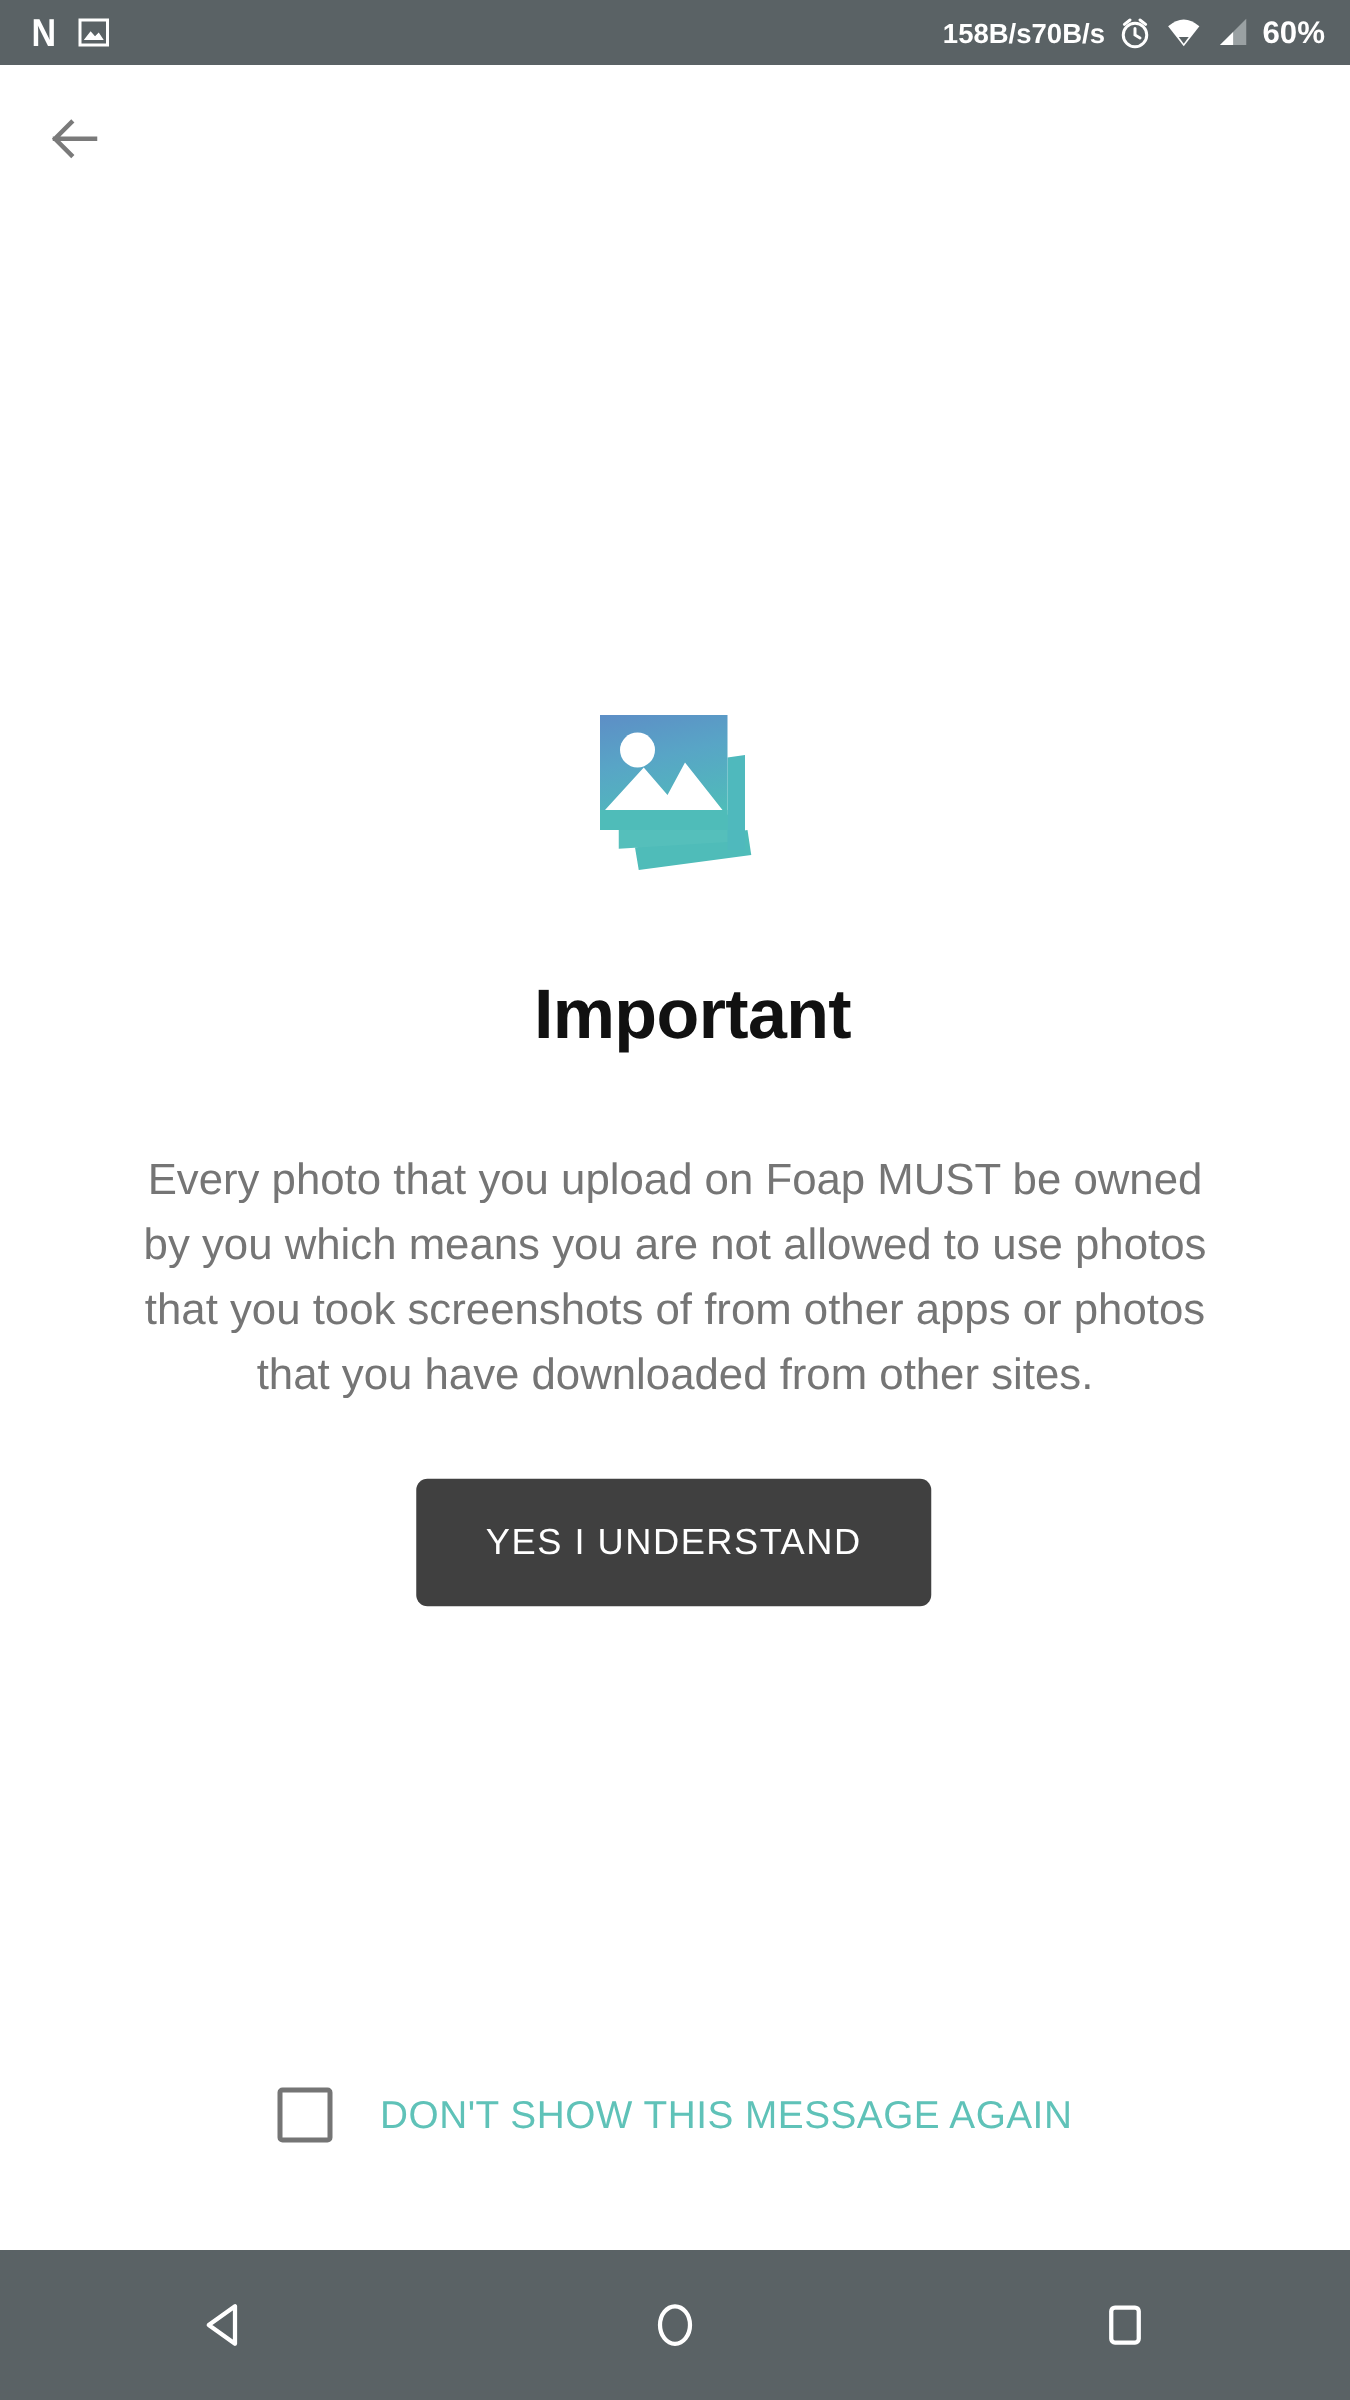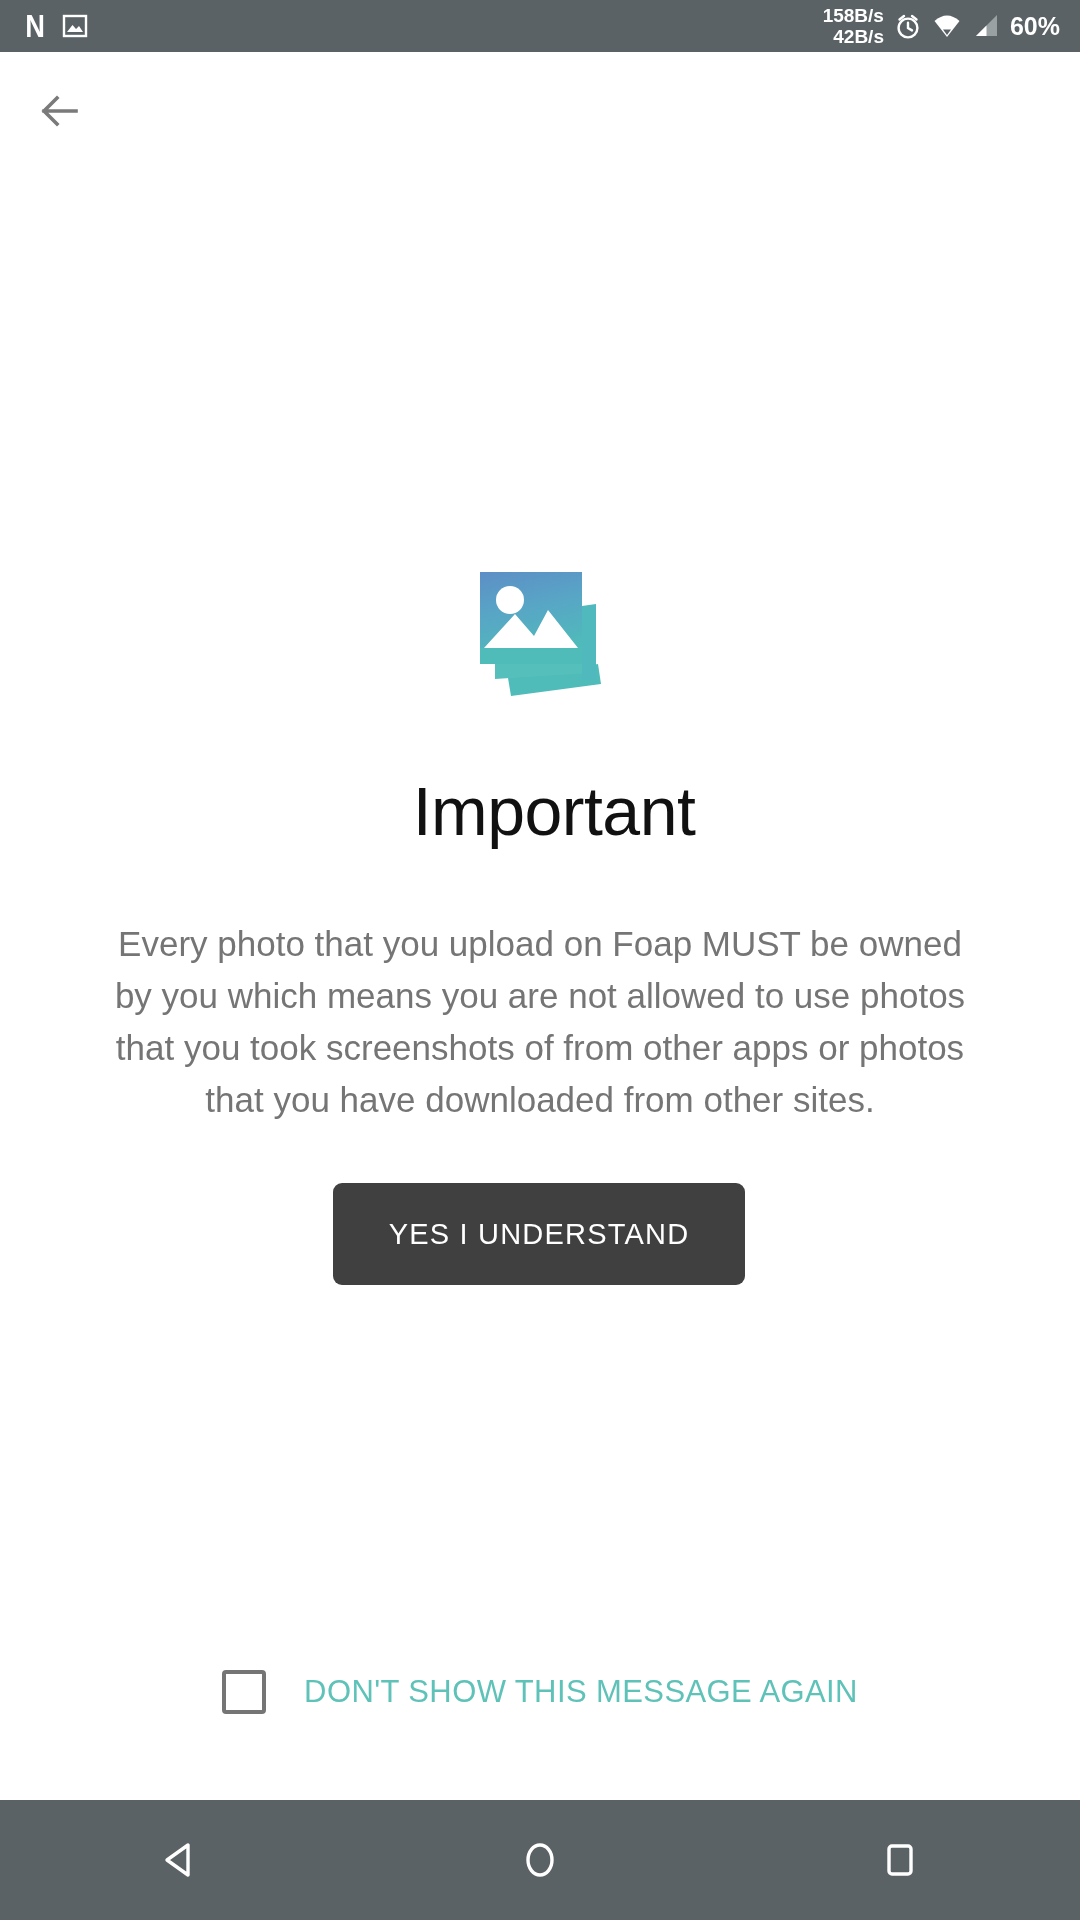--- a/index.html
+++ b/index.html
@@ -31,22 +31,22 @@
   .sb-center {
     position:absolute; left:0; right:0; top:0; height:52px;
     display:flex; align-items:center; justify-content:center;
     font-size:25px; font-weight:bold; letter-spacing:0.5px;margin-top:48px;
   }
   .sb-right {
     margin-left:auto; display:flex; align-items:center;
     gap:9px; padding-right:20px; position:relative; z-index:2;
   }
   .netspeed {
-    display:flex; flex-direction:column; align-items:flex-end;
-    font-size:19px; font-weight:bold; line-height:21px;
+    display:flex; flex-direction:row; align-items:flex-end;
+    font-size:22px; font-weight:bold; line-height:21px;
   }
   .sb-icon { width:30px; height:30px; display:block; }
   .battery-pct { font-size:25px; font-weight:bold; letter-spacing:0px; }
 
   
   .back-arrow {
     position:absolute; left:28px; top:80px;
     width:62px; height:62px;
     display:flex; align-items:center; justify-content:center;
     cursor:pointer;
@@ -61,21 +61,21 @@
 
   .hero-icon {
     position:absolute; top:508px; left:50%;
     transform:translateX(-50%);
     width:140px; height:140px;
   }
 
   .title {
     position:absolute; top:715px; left:0; width:1080px;
     text-align:center;
-    font-size:68px; font-weight:400; line-height:88px;
+    font-size:56px; font-weight:700; line-height:88px;
     color:#111111; letter-spacing:-0.5px;padding-left:28px;
   }
 
   .body-text {
     position:absolute; top:866px; left:50%;
     transform:translateX(-50%);
     width:880px; text-align:center;
     font-size:35px; line-height:52px;
     font-weight:400; color:#757575;
   }
@@ -137,21 +137,21 @@
     </div>
 
     <div class="sb-center">
       <span>7:03</span>
     </div>
 
     <div class="sb-right">
 
       <span class="netspeed">
         <span>158B/s</span>
-        <span>42B/s</span>
+        <span>70B/s</span>
       </span>
 
       <span class="sb-icon">
         <svg viewBox="0 0 30 30" width="30" height="30" aria-hidden="true">
           <circle cx="15" cy="17" r="9.4" fill="none" stroke="#ffffff" stroke-width="2.4"></circle>
           <path d="M15 11.8 L15 17 L19 19.4" fill="none" stroke="#ffffff" stroke-width="2.4" stroke-linecap="round"></path>
           <path d="M6.5 8.5 L11 5" stroke="#ffffff" stroke-width="2.4" stroke-linecap="round"></path>
           <path d="M23.5 8.5 L19 5" stroke="#ffffff" stroke-width="2.4" stroke-linecap="round"></path>
         </svg>
       </span>

